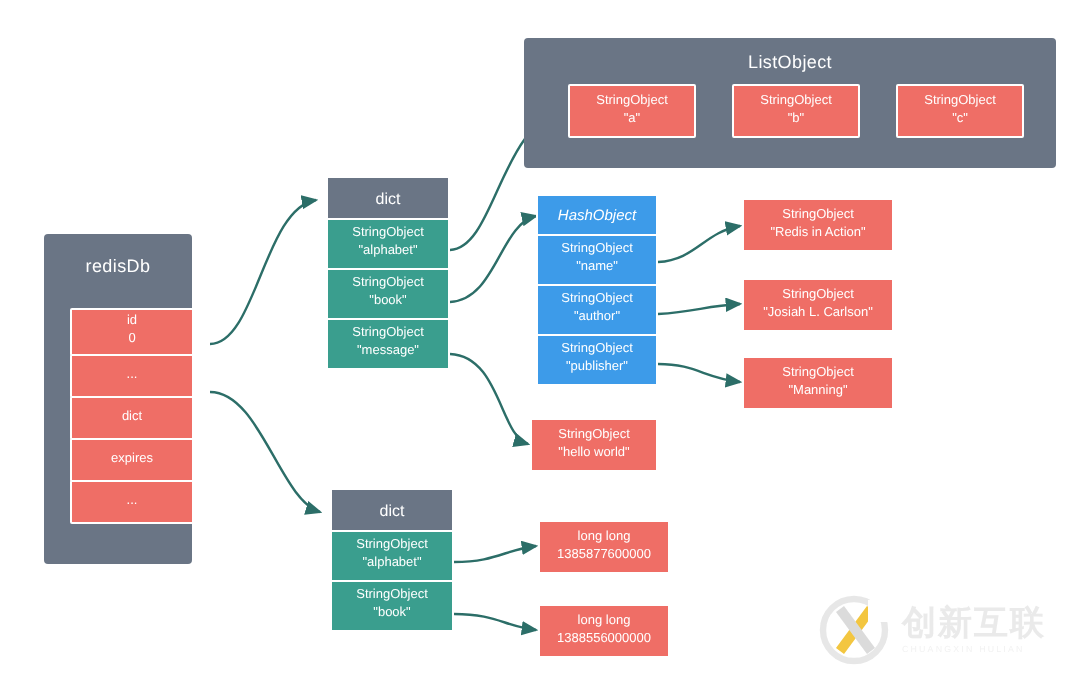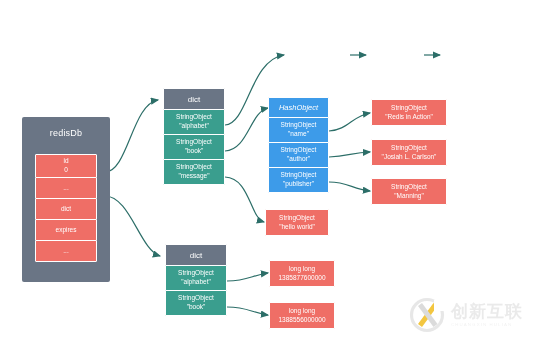--- a/index.html
+++ b/index.html
@@ -127,21 +127,21 @@
       <path d="M329,182 C348,182 352,189 370,191"></path>
 
       <path d="M227,281 C248,281 252,275 268,273"></path>
       <path d="M227,307 C248,307 252,313 268,315"></path>
 
       <path d="M350,55 L366,55"></path>
       <path d="M424,55 L440,55"></path>
     </g>
   </svg>
 
-  <div class="node panel" style="left:22px; top:117px; width:88px; height:165px;">
+  <div class="node panel" style="left:22px; top:117px; width:74px; height:165px;">
     <div class="panel-title" style="margin-top:12px;">redisDb</div>
     <div style="position:absolute; left:13px; top:37px; width:62px;">
       <div class="cell red" style="height:24px;">
         <span class="l1">id</span>
         <span class="l2">0</span>
       </div>
       <div class="cell red" style="height:22px; margin-top:-1px;">
         <span class="l1">...</span>
       </div>
       <div class="cell red" style="height:22px; margin-top:-1px;">
@@ -177,20 +177,35 @@
     <div class="cell teal" style="height:26px; margin-top:-1px;">
       <span class="l1">StringObject</span>
       <span class="l2">"alphabet"</span>
     </div>
     <div class="cell teal" style="height:26px; margin-top:-1px;">
       <span class="l1">StringObject</span>
       <span class="l2">"book"</span>
     </div>
   </div>
 
+  <div class="node panel" style="left:262px; top:19px; width:266px; height:65px;">
+    <div class="panel-title" style="margin-top:8px;">ListObject</div>
+    <div class="cell red" style="position:absolute; left:22px; top:23px; width:64px; height:27px;">
+      <span class="l1">StringObject</span>
+      <span class="l2">"a"</span>
+    </div>
+    <div class="cell red" style="position:absolute; left:104px; top:23px; width:64px; height:27px;">
+      <span class="l1">StringObject</span>
+      <span class="l2">"b"</span>
+    </div>
+    <div class="cell red" style="position:absolute; left:186px; top:23px; width:64px; height:27px;">
+      <span class="l1">StringObject</span>
+      <span class="l2">"c"</span>
+    </div>
+  </div>
 
   <div class="node" style="left:268px; top:97px; width:61px;">
     <div class="hdr blue" style="height:19px; font-size:7.5px;font-style:italic;">HashObject</div>
     <div class="cell blue" style="height:26px; margin-top:-1px;">
       <span class="l1">StringObject</span>
       <span class="l2">"name"</span>
     </div>
     <div class="cell blue" style="height:26px; margin-top:-1px;">
       <span class="l1">StringObject</span>
       <span class="l2">"author"</span>

